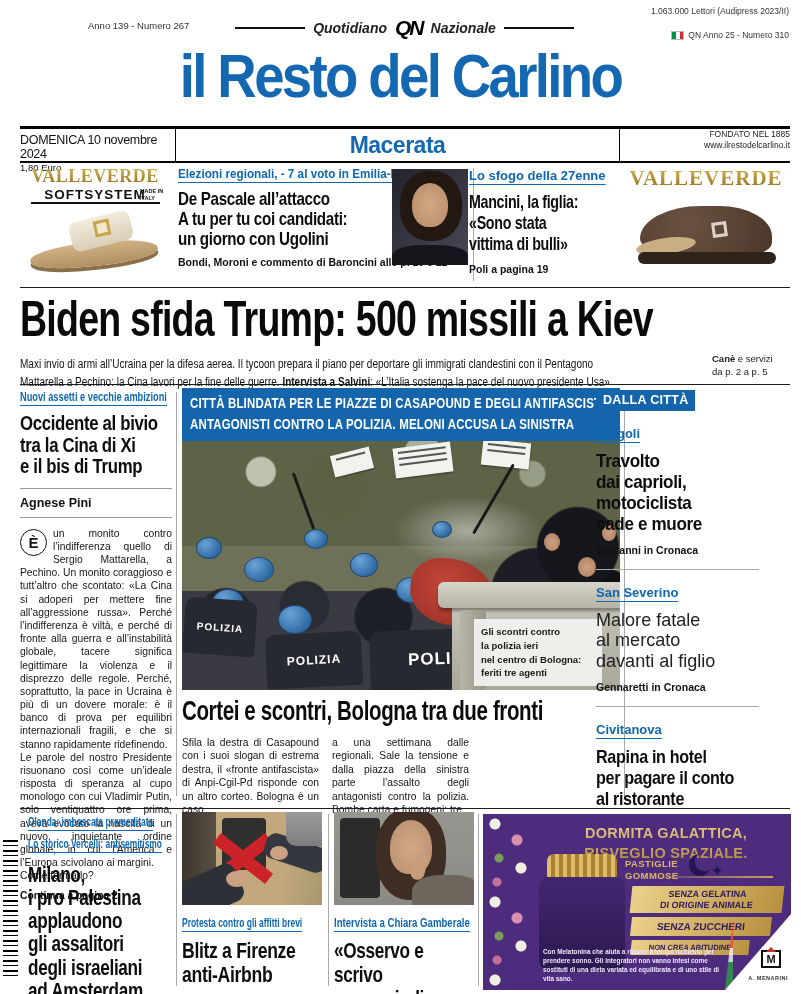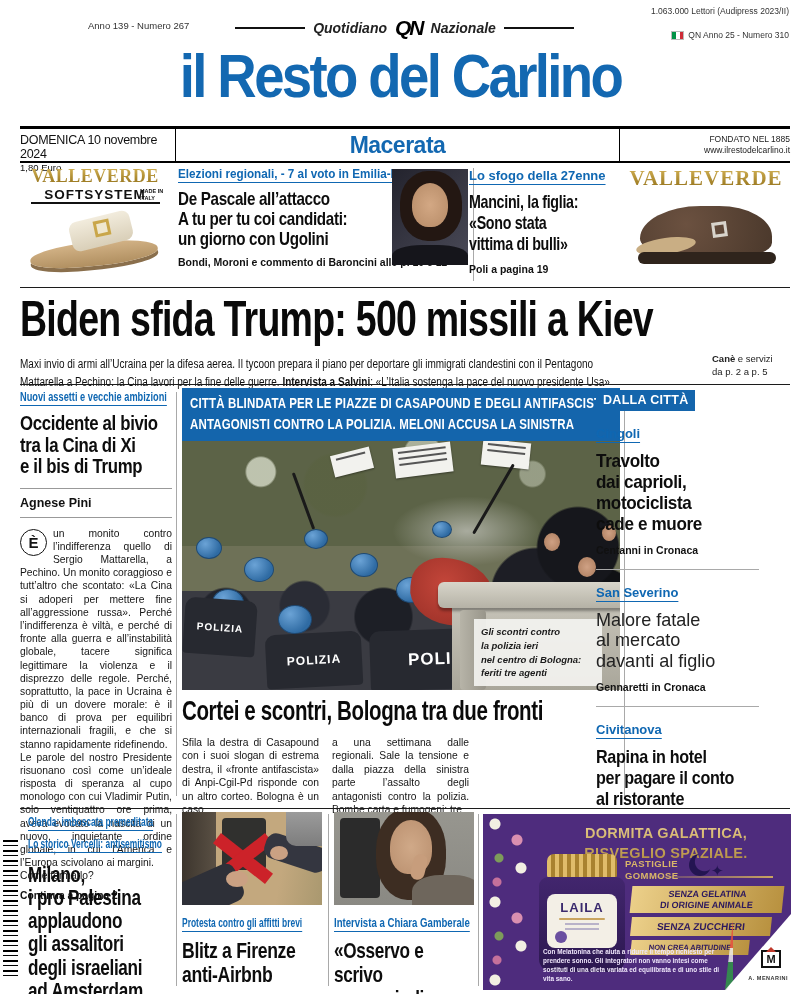--- a/index.html
+++ b/index.html
@@ -23,21 +23,21 @@
 
   .masthead { position:absolute; top:40px; left:0; right:0; text-align:center; color:#1368b1; font-weight:bold; font-size:62px; letter-spacing:-3px; }
 
   
   .datebar { position:absolute; top:126px; left:20px; right:11px; height:37px; border-top:3px solid #000; border-bottom:2px solid #000; display:flex; }
   .db1 { width:155px; padding-top:4px; }
   .db1 .d { font-weight:normal; font-size:12.5px; letter-spacing:-0.3px; }
   .db1 .e { font-size:9.5px; margin-top:1px; }
   .db2 { flex:1; border-left:1.5px solid #000; border-right:1.5px solid #000; text-align:center; }
   .db2 span { font-size:23px; font-weight:bold; color:#1368b1; line-height:33px; letter-spacing:-0.5px; }
-  .db3 { width:170px; text-align:right; padding-top:5px; font-size:8.5px; color:#222; line-height:1.35; }
+  .db3 { width:170px; text-align:right; font-size:8.5px; color:#222; line-height:1.35; }
 
   .k  { color:#0f67b2; font-weight:bold; font-size:13px; text-decoration:underline; text-decoration-thickness:1px; text-underline-offset:4px; }
   .hl { font-weight:bold; color:#0d0d0d; letter-spacing:-0.4px; }
   .by { font-size:10.5px; font-weight:bold; color:#111; }
   .blackrule { position:absolute; left:20px; right:11px; height:1px; background:#1c1c1c; }
 
   
   .teasers { position:absolute; top:166px; left:20px; right:11px; height:119px; }
   .vd { position:absolute; top:2px; bottom:4px; width:1px; background:#a9a9a9; }
 
@@ -107,21 +107,21 @@
   .ph-crowd { position:absolute; left:0; top:120px; width:100%; height:90px; background:radial-gradient(circle at 10% 60%, #22242c 0 26px, transparent 28px), radial-gradient(circle at 28% 50%, #2a2c35 0 24px, transparent 26px), radial-gradient(circle at 46% 62%, #1d1f26 0 28px, transparent 30px), radial-gradient(circle at 66% 48%, #262833 0 26px, transparent 28px), radial-gradient(circle at 84% 55%, #1a1b21 0 30px, transparent 32px); }
   .helmet { position:absolute; border-radius:50%; background:radial-gradient(circle at 35% 30%, #6ba3d6, #2f6ba3 70%); border:1px solid #1f4a74; }
   .flagred { position:absolute; left:228px; top:118px; width:84px; height:66px; background:radial-gradient(circle at 40% 40%, #c4463a, #8f2a22); border-radius:40% 55% 45% 50%; transform:rotate(8deg); }
   .jacket { position:absolute; background:#272930; border-radius:10px 10px 4px 4px; color:#fff; font-weight:bold; text-align:center; display:flex; align-items:center; justify-content:center; letter-spacing:1px; }
   .stick { position:absolute; width:3px; background:#1a1a1a; border-radius:2px; }
   .ph-right { position:absolute; right:0; top:62px; width:140px; height:150px; background:radial-gradient(circle at 70% 30%, #16171c 0 40px, transparent 42px), radial-gradient(circle at 40% 60%, #1d1e25 0 44px, transparent 46px), radial-gradient(circle at 85% 70%, #101114 0 40px, transparent 42px); }
   .face { position:absolute; border-radius:50%; background:radial-gradient(#cfa184,#ab7c5d); }
   .wall { position:absolute; right:0; bottom:0; width:168px; height:92px; background:linear-gradient(#c8c5ba, #a9a69a); }
   .wall .rail { position:absolute; left:-14px; top:-16px; width:196px; height:26px; background:linear-gradient(#d8d5ca,#b5b2a6); border-radius:6px; box-shadow:0 3px 3px rgba(0,0,0,.35); }
   .wall .pil { position:absolute; left:8px; top:12px; width:26px; height:80px; background:linear-gradient(90deg,#b7b4a8,#98958a); border-radius:4px; }
-  .caption { position:absolute; left:292px; top:178px; width:128px; background:rgba(243,243,240,.92); padding:6px 7px; font-size:9.5px; font-weight:bold; line-height:1.45; color:#1a1a1a;font-style:italic; }
+  .caption { position:absolute; left:292px; top:178px; width:128px; background:rgba(243,243,240,.92); padding:6px 7px; font-size:9.5px; font-weight:bold; line-height:1.45; color:#1a1a1a; }
   .cen .h2wrap { margin-top:6px; }
   .cen .h2 { font-size:27px; font-weight:bold; letter-spacing:-0.5px; white-space:nowrap; color:#0a0a0a; }
   .ccols { display:flex; gap:13px; margin-top:9px; }
   .ccols .c { width:137px; font-size:10.3px; line-height:1.3; text-align:justify; color:#151515; }
   .ccols .by { display:block; margin-top:6px; }
 
   .dalla { position:absolute; left:596px; top:2px; width:163px; }
   .badge { display:inline-block; background:#1465ac; color:#fff; font-weight:bold; font-size:12.5px; padding:3px 7px 4px; letter-spacing:0.3px; }
   .dalla .it { margin-top:13px; }
   .dalla .k { font-size:13px; }
@@ -485,27 +485,20 @@
       <div class="tt pl">DORMITA GALATTICA,
 RISVEGLIO SPAZIALE.</div>
       <div class="sw"></div>
       <div class="pt pl">PASTIGLIE
 GOMMOSE</div>
       <div class="moon"></div>
       <div class="star">✦</div>
       <div class="jar">
         <div class="cap"></div>
         <div class="bd"></div>
-        <div class="lb">
-          <div class="nm">LAILA</div>
-          <i></i>
-            <em></em>
-            <em></em>
-          <div class="masc"></div>
-        </div>
       </div>
       <div class="claim cl1 pl">SENZA GELATINA
 DI ORIGINE ANIMALE</div>
       <div class="claim cl2">SENZA ZUCCHERI</div>
       <div class="claim cl3">NON CREA ABITUDINE</div>
       <div class="fine">Con Melatonina che aiuta a ridurre il tempo richiesto per prendere sonno. Gli integratori non vanno intesi come sostituti di una dieta variata ed equilibrata e di uno stile di vita sano.</div>
       <div class="curl-edge"></div>
       <div class="curl"></div>
       <div class="mlogo">M</div>
       <div class="mtxt">A. MENARINI</div>

